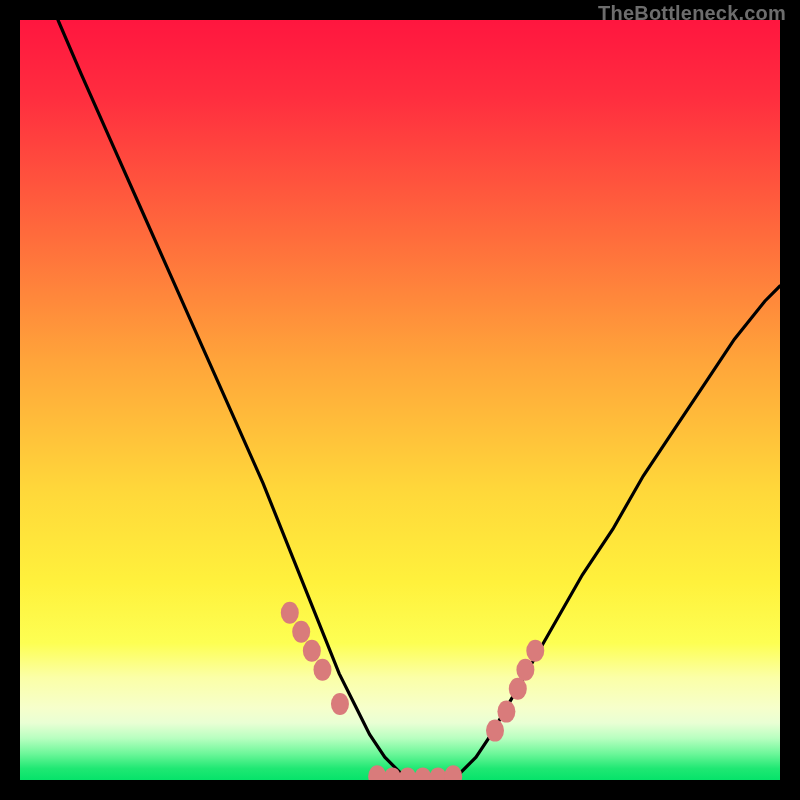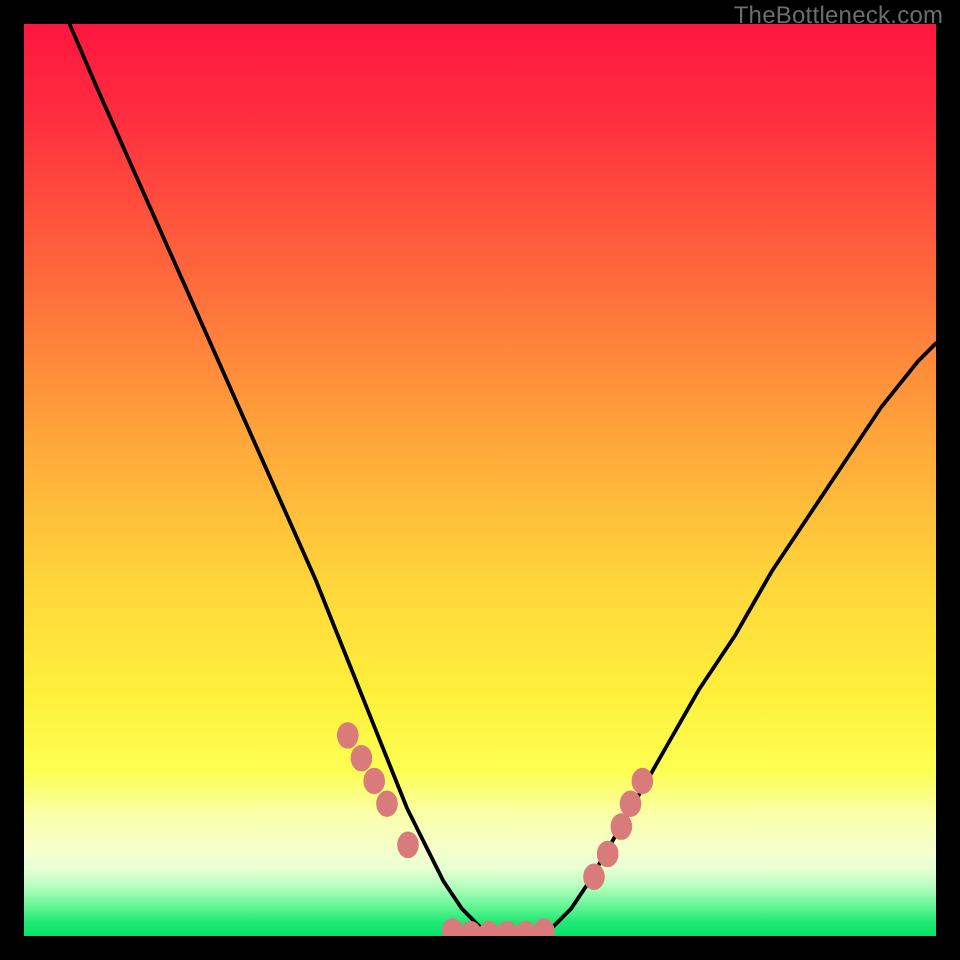--- a/index.html
+++ b/index.html
@@ -25,21 +25,21 @@
     top: 20px;
     width: 760px;
     height: 760px;
   }
   .watermark {
     position: absolute;
     top: 2px;
     right: 14px;
     color: #6d6d6d;
     font-size: 20px;
-    font-weight: 400;
+    font-weight: 700;
     letter-spacing: 0.2px;
   }
 </style>
 </head>
 <body>
 
 <div class="frame">
 
   <svg class="plot" viewBox="0 0 760 760" width="760" height="760" preserveAspectRatio="none">
     <defs>

